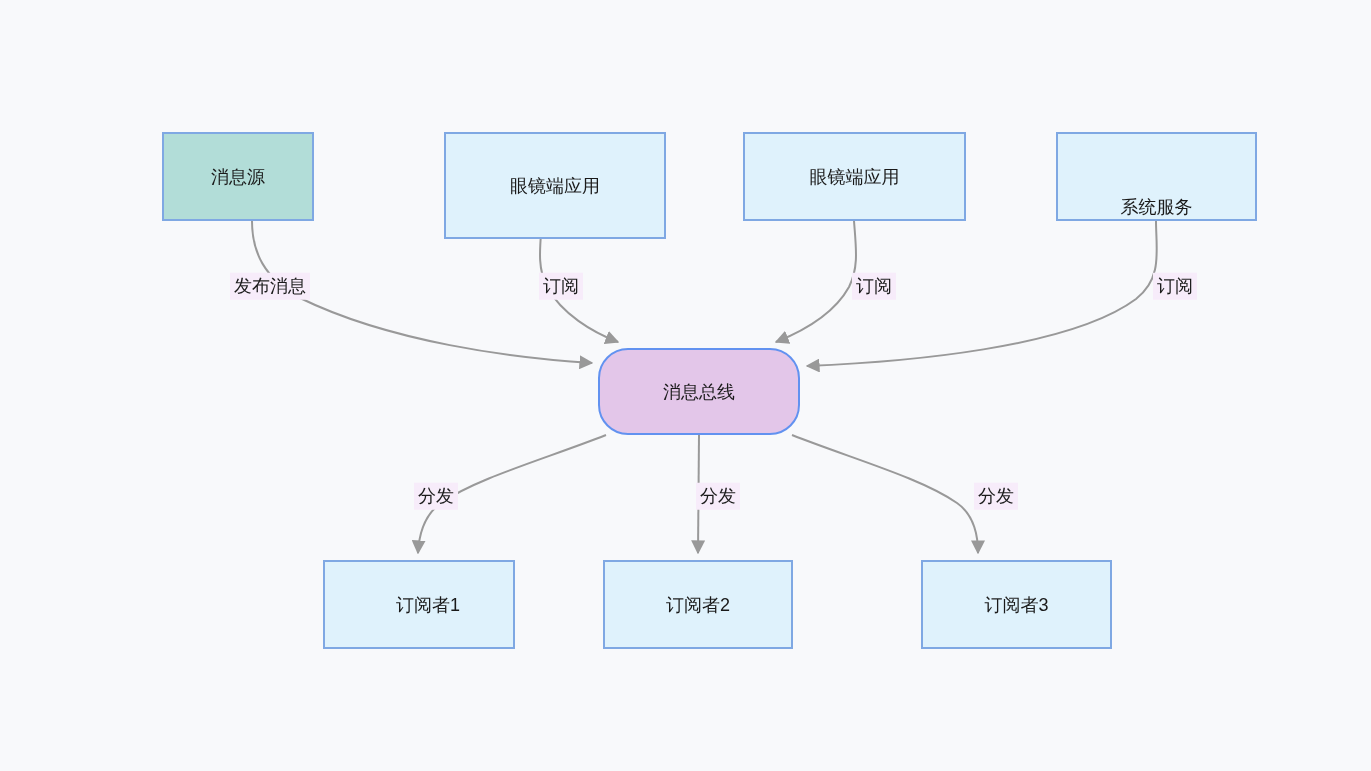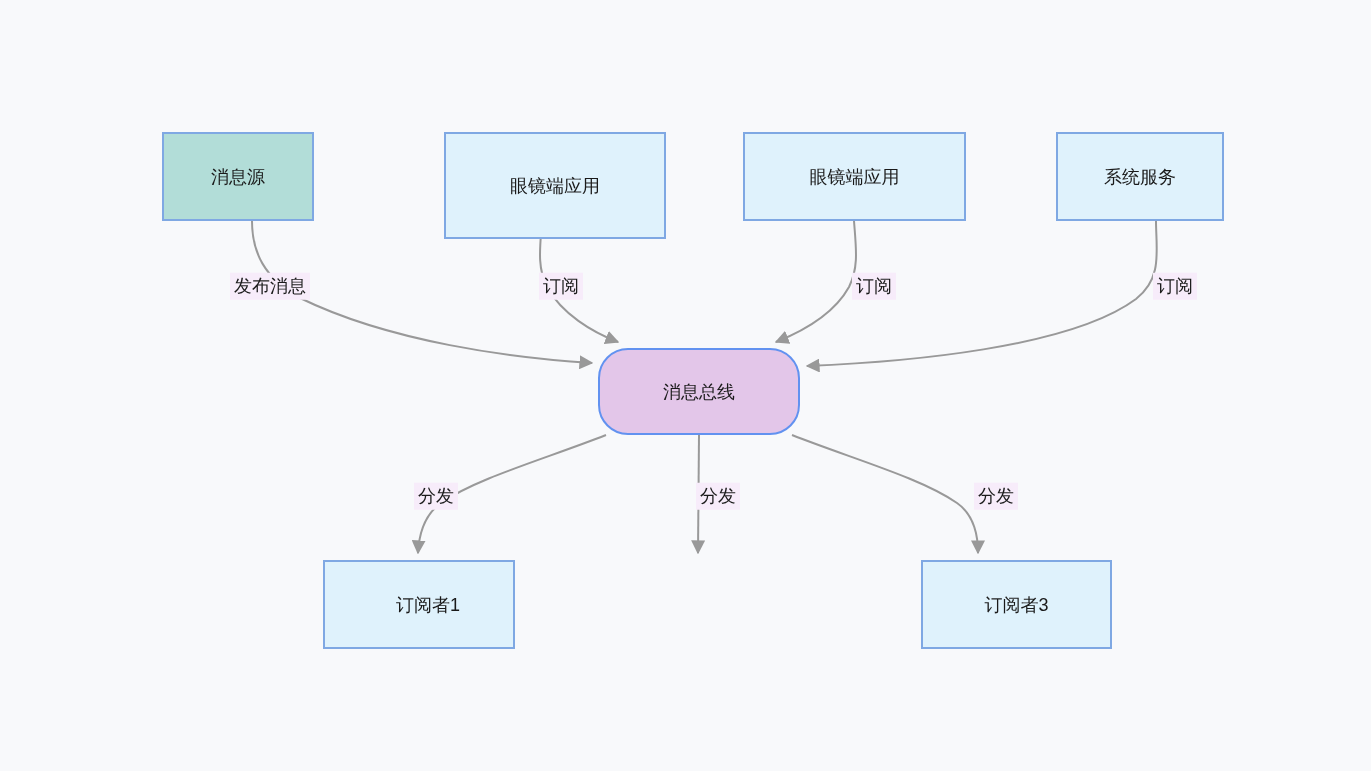--- a/index.html
+++ b/index.html
@@ -54,30 +54,33 @@
 
   <div class="node node--source" style="left:162px;top:132px;width:152px;height:89px;">
     <span>消息源</span>
   </div>
   <div class="node" style="left:444px;top:132px;width:222px;height:107px;">
     <span>眼镜端应用</span>
   </div>
   <div class="node" style="left:743px;top:132px;width:223px;height:89px;">
     <span>眼镜端应用</span>
   </div>
-  <div class="node" style="left:1056px;top:132px;width:168px;height:89px;">
+  <div class="node" style="left:1056px;top:132px;width:201px;height:89px;align-items:flex-end;">
     <span>系统服务</span>
   </div>
 
   <div class="node node--bus" style="left:598px;top:348px;width:202px;height:87px;">
     <span>消息总线</span>
   </div>
 
   <div class="node" style="left:323px;top:560px;width:192px;height:89px;padding-left:18px;">
     <span>订阅者1</span>
+  </div>
+  <div class="node" style="left:603px;top:560px;width:190px;height:89px;">
+    <span>订阅者2</span>
   </div>
   <div class="node" style="left:921px;top:560px;width:191px;height:89px;">
     <span>订阅者3</span>
   </div>
 
   <span class="edge-label" style="left:252px;top:286px;">发布消息</span>
   <span class="edge-label" style="left:543px;top:286px;">订阅</span>
   <span class="edge-label" style="left:856px;top:286px;">订阅</span>
   <span class="edge-label" style="left:1157px;top:286px;">订阅</span>
   <span class="edge-label" style="left:418px;top:496px;">分发</span>

